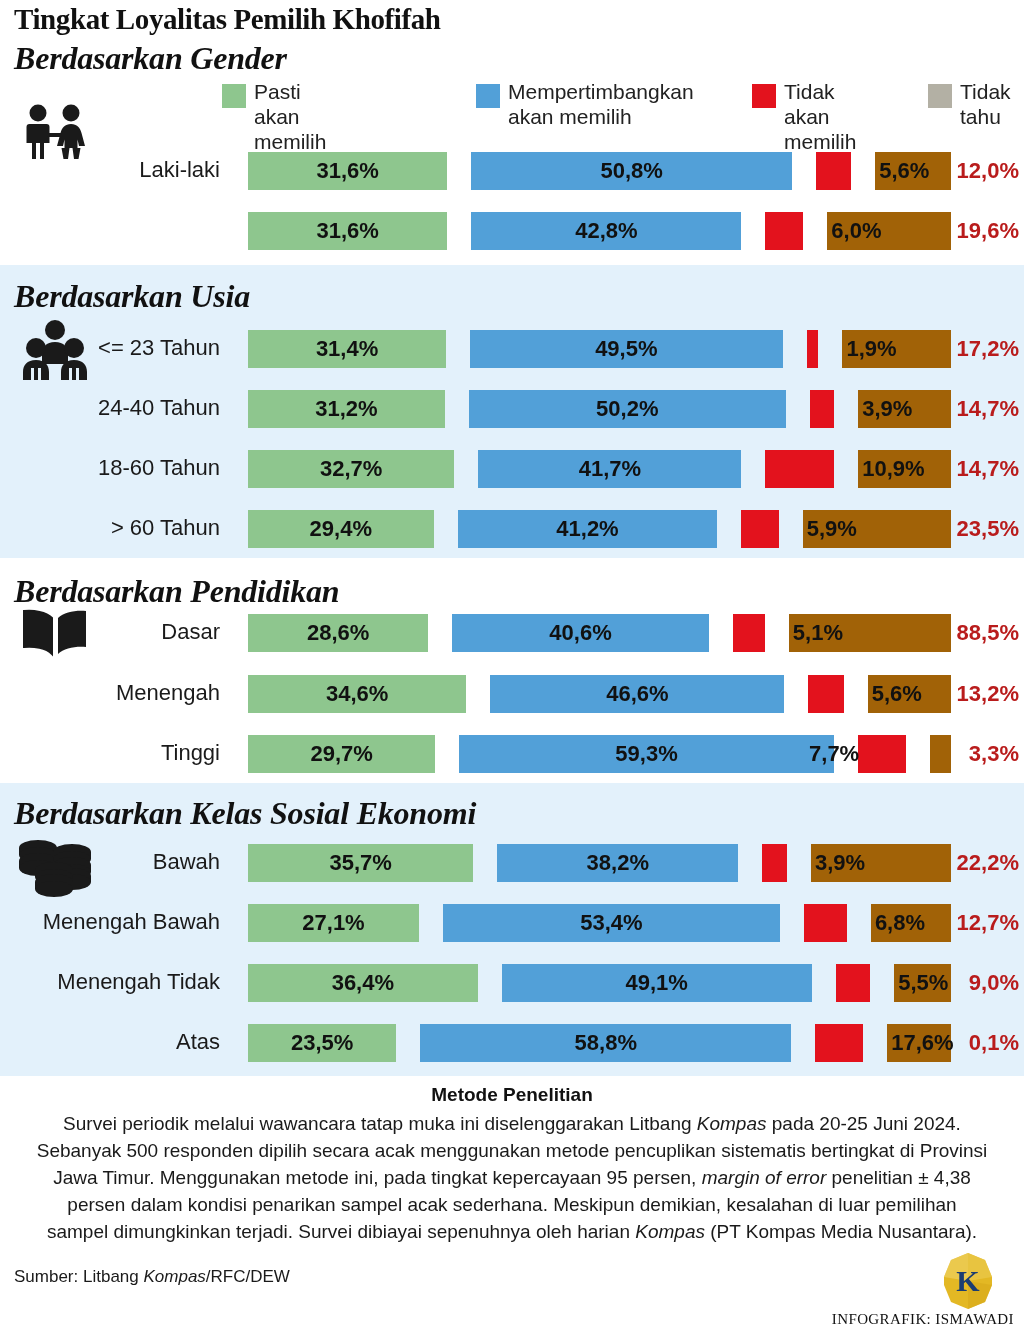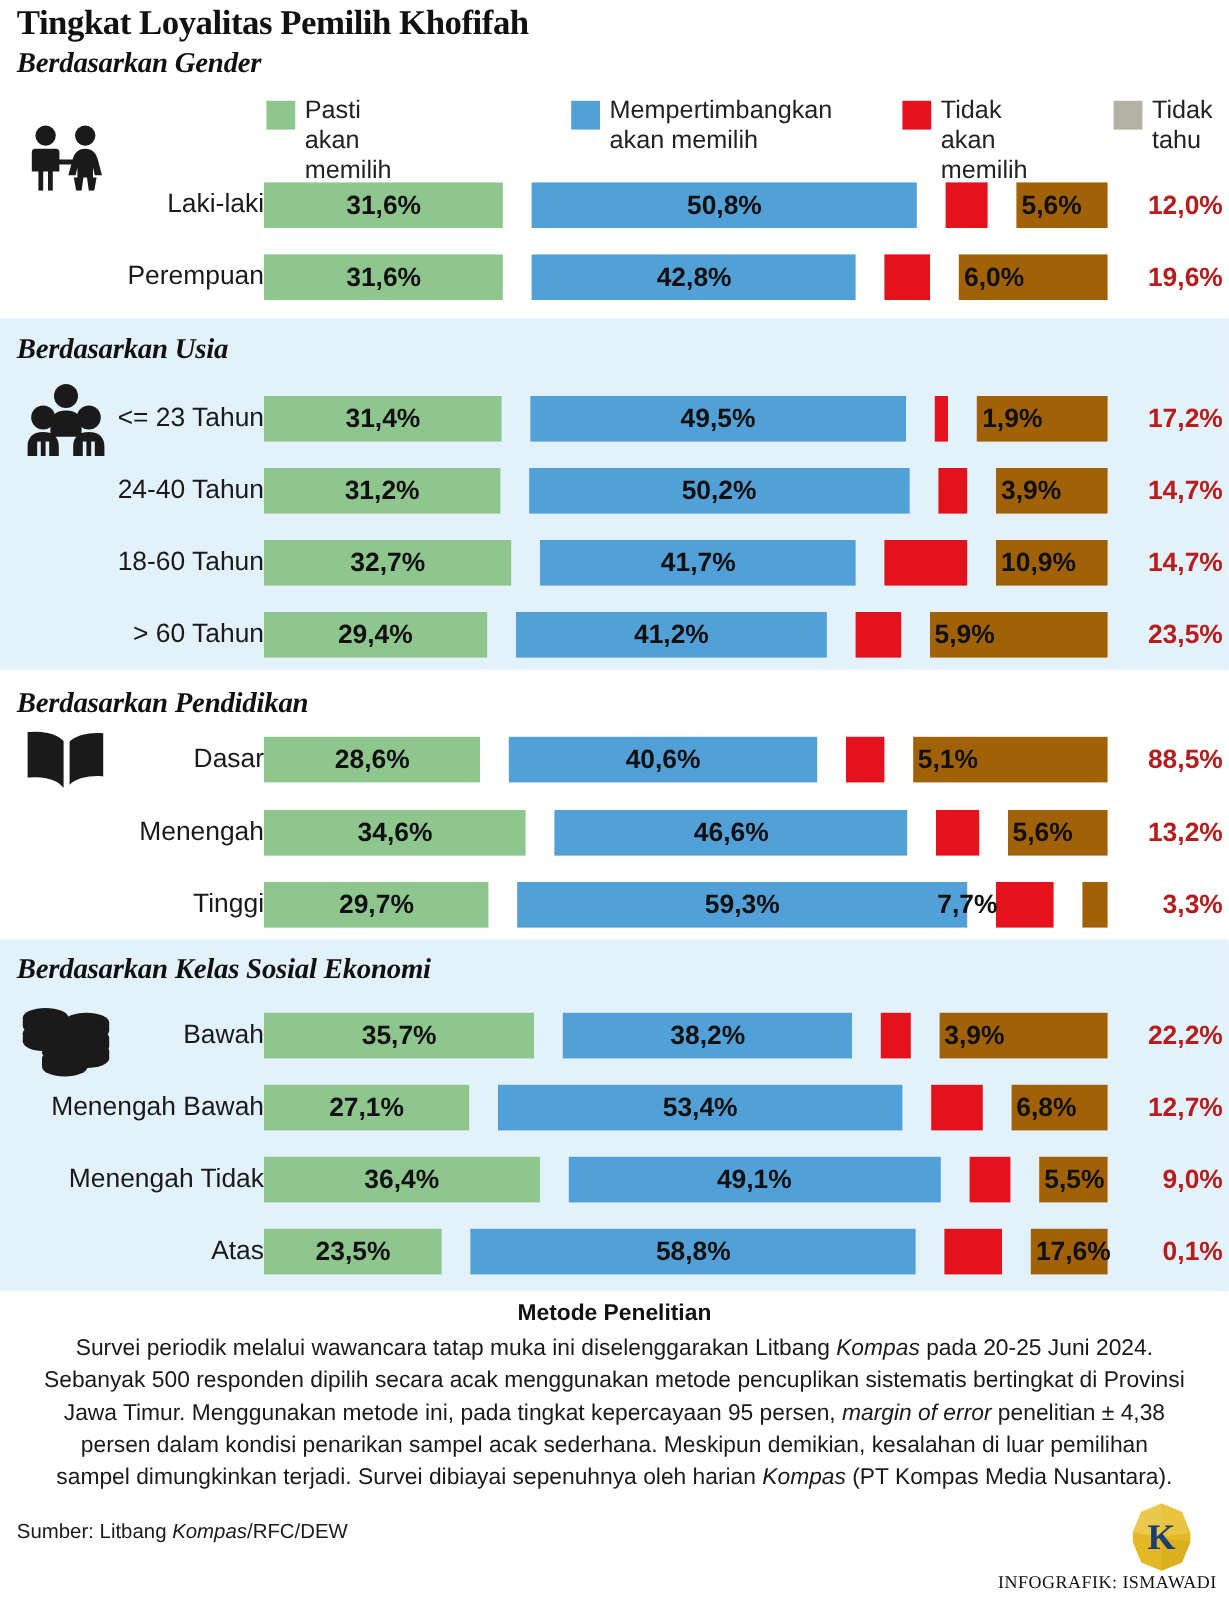--- a/index.html
+++ b/index.html
@@ -22,21 +22,21 @@
   }
 
   
   .band{position:absolute;left:0;width:1024px;background:#e3f1fb;}
   #band-usia{top:265px;height:293px;}
   #band-ekonomi{top:783px;height:293px;}
   .sec-title{
     position:absolute;left:14px;
     font-family:"Liberation Serif", serif;
     font-weight:bold;font-style:italic;
-    font-size:24px;color:#111;letter-spacing:-0.2px;
+    font-size:32px;color:#111;letter-spacing:-0.2px;
   }
 
   
   .legend{position:absolute;top:82px;left:0;width:1024px;height:56px;}
   .leg{position:absolute;top:0;}
   .leg .sw{
     position:absolute;left:0;top:2px;width:24px;height:24px;
   }
   .leg .lbl{
     position:absolute;left:32px;top:-3px;
@@ -56,21 +56,21 @@
   .row{position:absolute;left:0;width:1024px;height:44px;}
   .rowlabel{
     position:absolute;right:0;width:228px;
     top:0;height:44px;line-height:44px;
     text-align:right;
     font-size:22px;color:#1a1a1a;font-weight:300;
     font-family:"Liberation Sans", sans-serif;
     padding-right:10px;box-sizing:border-box;
   }
   .barwrap{
-    position:absolute;left:220px;top:4px;
+    position:absolute;left:248px;top:4px;
     width:703px;height:54px;
     display:flex;
     gap:24px;
   }
   .seg{position:relative;height:38px;overflow:visible;}
   .seg .val{
     position:absolute;top:0;left:0;width:100%;height:38px;
     line-height:38px;text-align:center;
     font-size:22px;font-weight:bold;color:#111;
     font-family:"Liberation Sans", sans-serif;
@@ -171,21 +171,20 @@
         </div>
       <div class="seg s-red" style="width:5.6%"></div>
       <div class="seg s-gray" style="width:12.0%">
           <span class="val leftpad">5,6%</span>
         </div>
     </div>
     <div class="outval">12,0%</div>
   </div>
 
   <div class="row" style="top:208px">
-    <div class="rowlabel" style="right:794px;width:230px;">Perempuan</div>
     <div class="barwrap">
       <div class="seg s-green" style="width:31.6%">
           <span class="val">31,6%</span>
         </div>
       <div class="seg s-blue" style="width:42.8%">
           <span class="val">42,8%</span>
         </div>
       <div class="seg s-red" style="width:6.0%"></div>
       <div class="seg s-gray" style="width:19.6%">
           <span class="val leftpad">6,0%</span>

